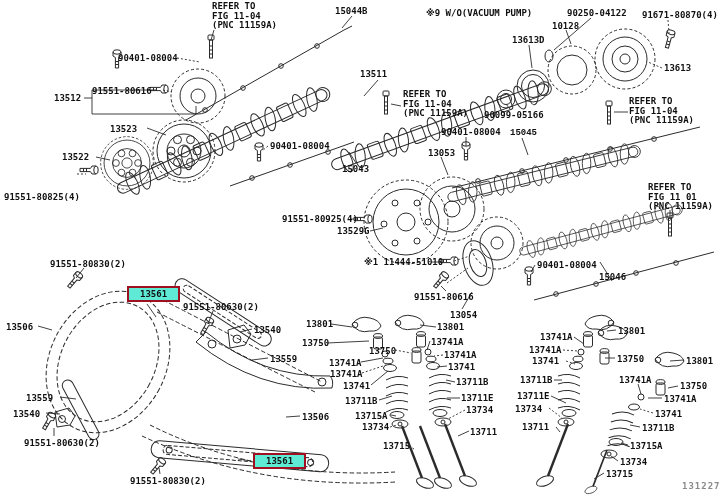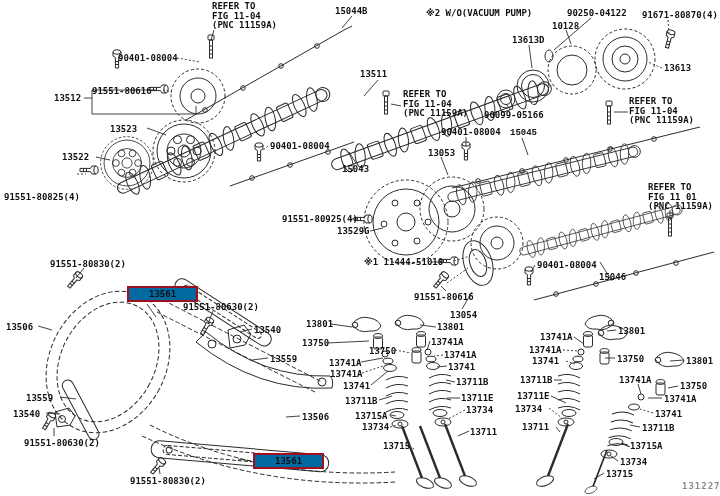--- a/index.html
+++ b/index.html
@@ -6,21 +6,21 @@
   #stage{position:relative;width:720px;height:496px;background:#ffffff;overflow:hidden;
          font-family:"DejaVu Sans Mono","DejaVu Sans",monospace;}
   #art{position:absolute;left:0;top:0;}
   .art{stroke:#2b2b2b;fill:none;stroke-width:1;}
   .ld{stroke:#2b2b2b;stroke-width:0.9;fill:none;}
   .ldd{stroke-dasharray:2 2;}
   .chain{stroke-dasharray:4.5 2.4;}
   .teeth{stroke-dasharray:3 2.2;}
   .lbl{position:absolute;font-size:9px;font-weight:bold;color:#101010;
        white-space:nowrap;line-height:10px;letter-spacing:0;}
-  .lbl.hl{border:2.5px solid var(--hl,#9e1020);background:#0369a1;padding:1px 20px;line-height:10px;}
+  .lbl.hl{border:2.5px solid var(--hl,#9e1020);background:#5eead4;padding:1px 11px;line-height:10px;}
   .note{position:absolute;font-size:9px;font-weight:bold;color:#101010;
         white-space:nowrap;line-height:9.5px;}
   .plateid{position:absolute;font-size:9px;font-weight:bold;color:#8a8a8a;letter-spacing:1px;}
 </style>
 </head>
 <body>
 
 <div id="stage">
 
 <svg id="art" width="720" height="496" viewBox="0 0 720 496">
@@ -330,21 +330,21 @@
       <div class="lbl" style="left: 110px; top: 124px; text-align: right;">13523</div>
       <div class="lbl" style="left: 62px; top: 152px;">13522</div>
       <div class="lbl" style="left: 4px; top: 170px; margin-top: 22px;">91551-80825(4)</div>
       <div class="lbl" style="left: 360px; top: 69px;">13511</div>
       <div class="lbl" style="left: 484px; top: 110px;">90099-05166</div>
       <div class="lbl" style="left: 441px; top: 127px;">90401-08004</div>
       <div class="lbl" style="left: 510px; top: 128px; font-family: Liberation Mono, monospace;">15045</div>
       <div class="lbl" style="left: 270px; top: 141px;">90401-08004</div>
       <div class="lbl" style="left: 428px; top: 148px;">13053</div>
       <div class="lbl" style="left: 342px; top: 164px;">15043</div>
-      <div class="lbl" style="left: 426px; top: 8px;">※2 W/O(VACUUM PUMP)</div>
+      <div class="lbl" style="left: 426px; top: 8px;">※9 W/O(VACUUM PUMP)</div>
       <div class="lbl" style="left: 567px; top: 8px;">90250-04122</div>
       <div class="lbl" style="left: 642px; top: 10px;">91671-80870(4)</div>
       <div class="lbl" style="left: 552px; top: 21px;">10128</div>
       <div class="lbl" style="left: 512px; top: 35px;">13613D</div>
       <div class="lbl" style="left: 664px; top: 63px;">13613</div>
       <div class="lbl" style="left: 537px; top: 260px;">90401-08004</div>
       <div class="lbl" style="left: 599px; top: 272px; text-align: center;">15046</div>
       <div class="lbl" style="left: 282px; top: 214px;">91551-80925(4)</div>
       <div class="lbl" style="left: 337px; top: 226px;">13529G</div>
       <div class="lbl" style="left: 364px; top: 257px;">※1 11444-51010</div>

